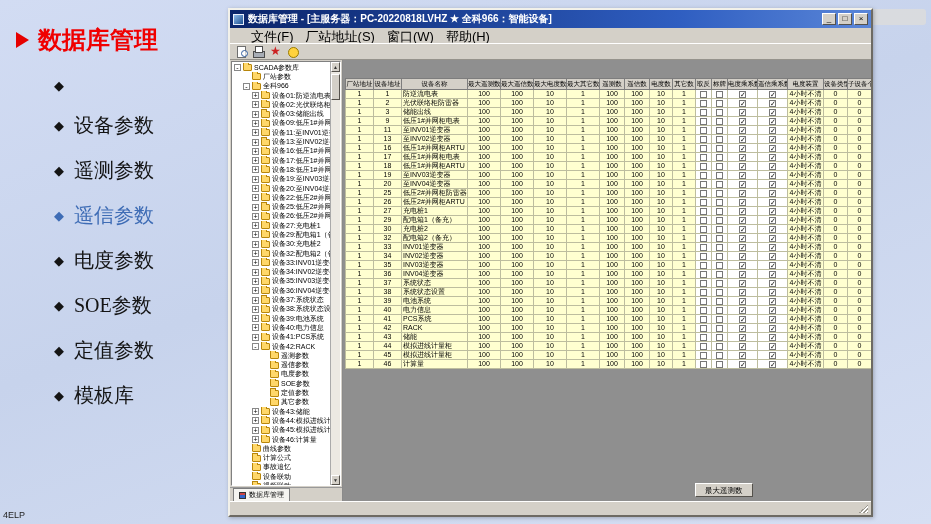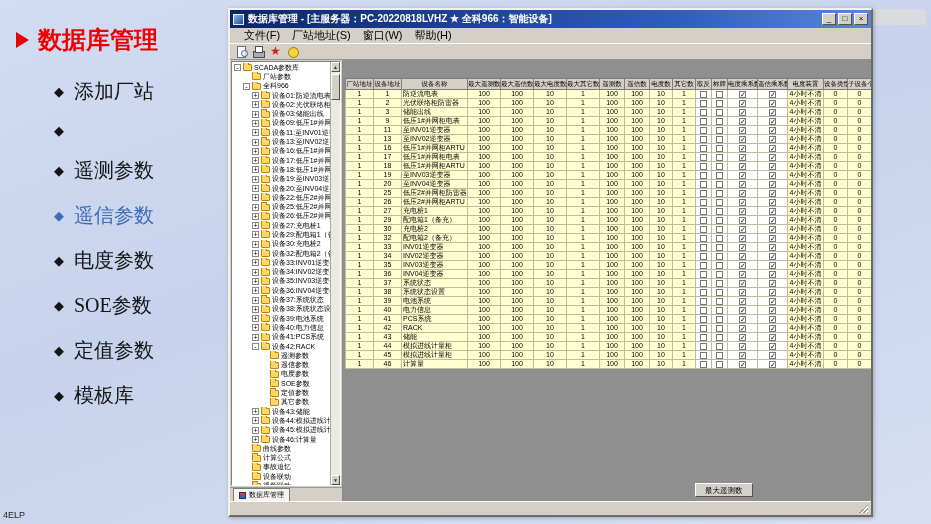--- a/index.html
+++ b/index.html
@@ -30,21 +30,21 @@
     background:#d4d0c8; border:2px solid; border-color:#f2f1ea #6d6a63 #6d6a63 #f2f1ea;
     display:flex; flex-direction:column; box-shadow:1px 1px 4px rgba(0,0,0,.25);
   }
   .titlebar { height:18px; flex:0 0 auto; background:linear-gradient(90deg,#0a246a,#2f5ec1 70%,#5a86d8);
     color:#fff; display:flex; align-items:center; gap:4px; padding:0 3px; }
   .titlebar-icon { width:11px; height:11px; background:linear-gradient(135deg,#8db9e8,#1d4f91); border:1px solid #e8eefb; flex:0 0 auto; }
   .titlebar-text { flex:1; font-size:10px; font-weight:bold; white-space:nowrap; overflow:hidden; }
   .win-controls { display:flex; gap:2px; flex:0 0 auto; }
   .win-btn { width:14px; height:12px; background:#d4d0c8; border:1px solid; border-color:#fff #55524c #55524c #fff;
     font-size:8px; line-height:9px; text-align:center; color:#000; }
-  .menubar { height:15px; flex:0 0 auto; display:flex; align-items:flex-start; padding-left:8px; font-size:11px; color:#000; }
+  .menubar { height:15px; flex:0 0 auto; display:flex; align-items:flex-start; padding-left:15px; font-size:13px; color:#000; }
   .menu-item { padding:0 6px; }
   .toolbar { height:17px; flex:0 0 auto; display:flex; align-items:center; gap:4px; padding-left:5px;
     border-top:1px solid #fff; border-bottom:1px solid #96938c; }
   .tb-icon { width:13px; height:13px; position:relative; }
   .tb-preview::before { content:""; position:absolute; left:2px; top:1px; width:7px; height:10px; background:#fff; border:1px solid #6f6f6f; }
   .tb-preview::after { content:""; position:absolute; right:0; bottom:1px; width:5px; height:5px; border:1.5px solid #335e9e; border-radius:50%; background:rgba(255,255,255,.7); }
   .tb-print::before { content:""; position:absolute; left:1px; top:6px; width:10px; height:5px; background:#a8adb5; border:1px solid #4c4c4c; }
   .tb-print::after { content:""; position:absolute; left:3px; top:1px; width:6px; height:5px; background:#fff; border:1px solid #4c4c4c; }
   .tb-favorite { color:#cc2222; font-size:12px; line-height:13px; text-align:center; }
   .tb-about::before { content:""; position:absolute; left:2px; top:2px; width:9px; height:9px; border-radius:50%; background:#ffd23e; border:1px solid #9a7b00; }
@@ -87,24 +87,24 @@
 <body>
 
 <div class="slide-title">
   <span class="title-arrow"></span>
   <span>数据库管理</span>
 </div>
 
 <div class="slide-menu">
     <div class="slide-menu-item">
       <span class="bullet">◆</span>
-      <span>添加厂站</span>
     </div>
     <div class="slide-menu-item">
       <span class="bullet">◆</span>
+      <span>设备参数</span>
     </div>
     <div class="slide-menu-item">
       <span class="bullet">◆</span>
       <span>遥测参数</span>
     </div>
     <div class="slide-menu-item active">
       <span class="bullet">◆</span>
       <span>遥信参数</span>
     </div>
     <div class="slide-menu-item">

